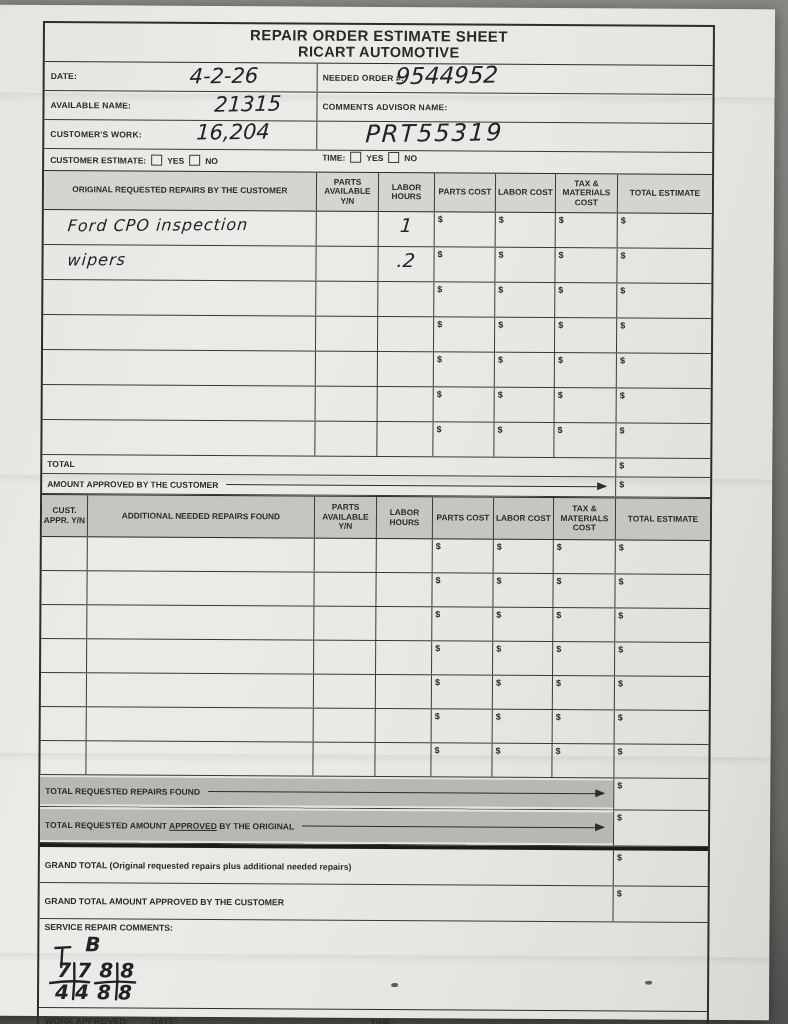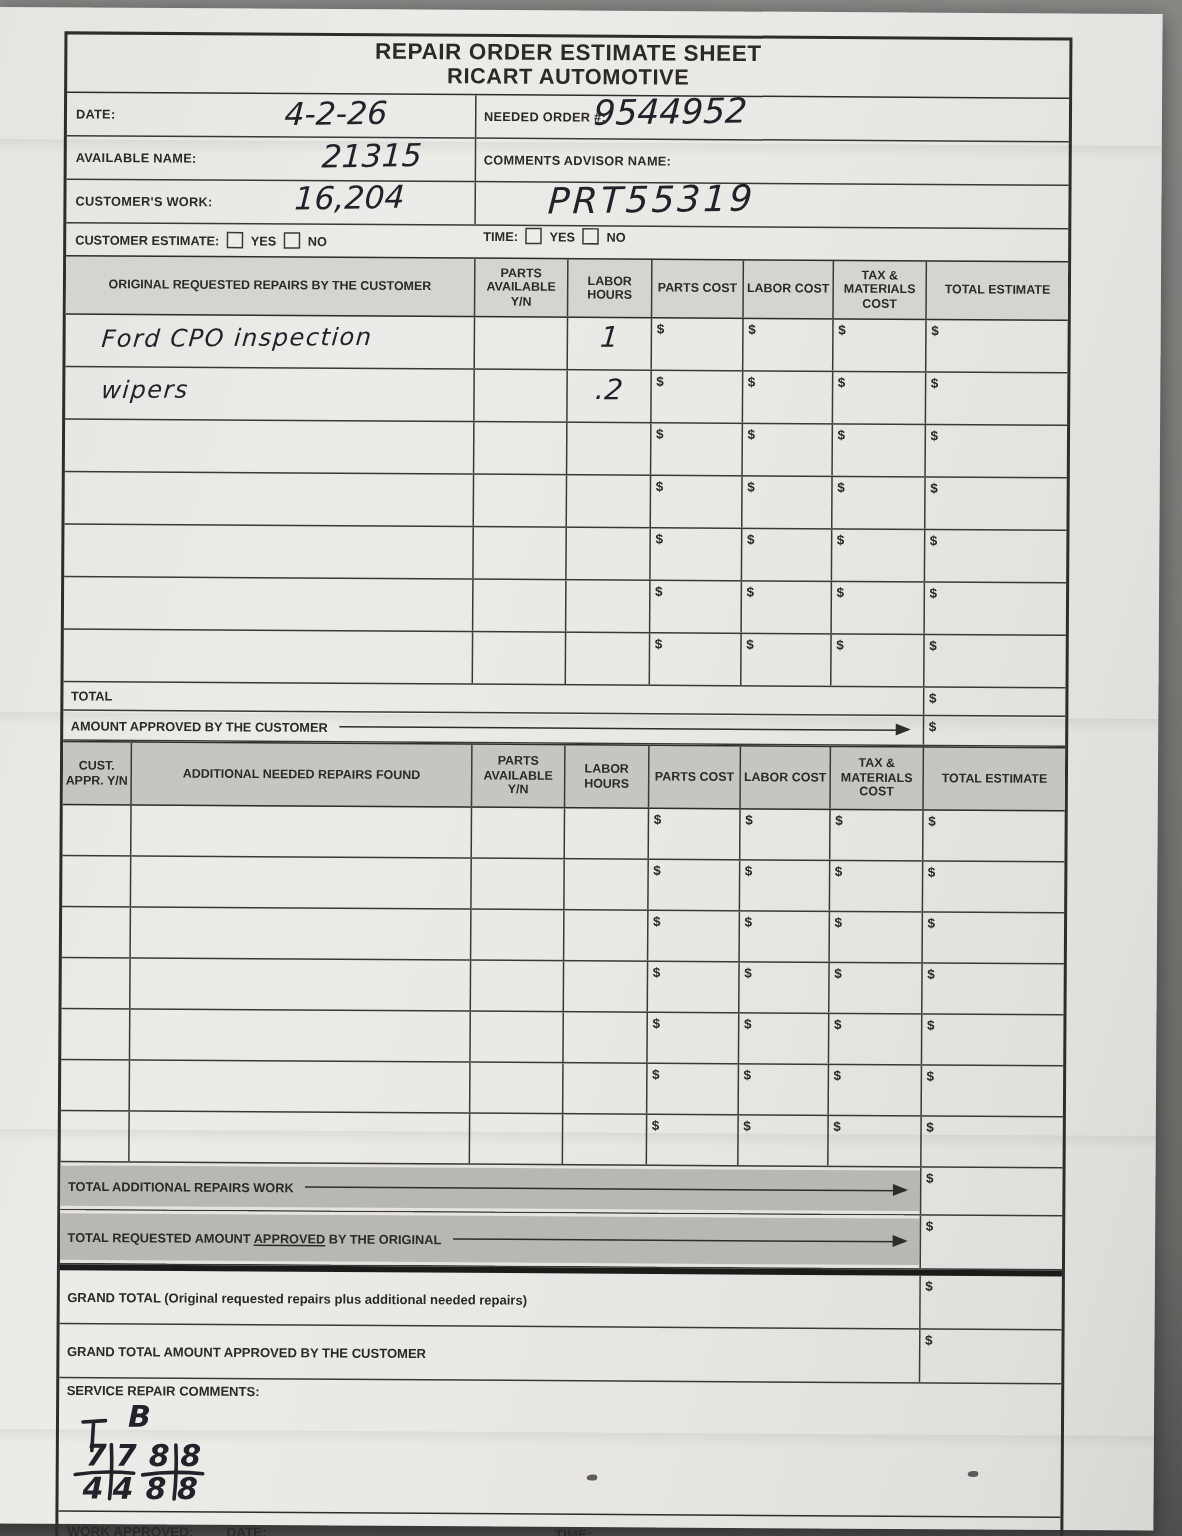--- a/index.html
+++ b/index.html
@@ -467,21 +467,21 @@
             <span class="dollar">$</span>
           </div>
         <div class="tcell">
             <span class="dollar">$</span>
           </div>
       </div>
       </div>
 
     <div class="arrowrow grayrow" style="height:31px;">
       <div class="aleft">
-        <span class="albl">TOTAL ADDITIONAL REPAIRS WORK</span>
+        <span class="albl">TOTAL REQUESTED REPAIRS FOUND</span>
         <span class="arrowline"></span>
       </div>
       <div class="acell">
           <span class="dollar">$</span>
         </div>
     </div>
     <div class="arrowrow grayrow" style="height:35px;">
       <div class="aleft">
         <span class="albl"><span>TOTAL REQUESTED AMOUNT </span><u>APPROVED</u><span> BY THE ORIGINAL</span></span>
         <span class="arrowline"></span>

